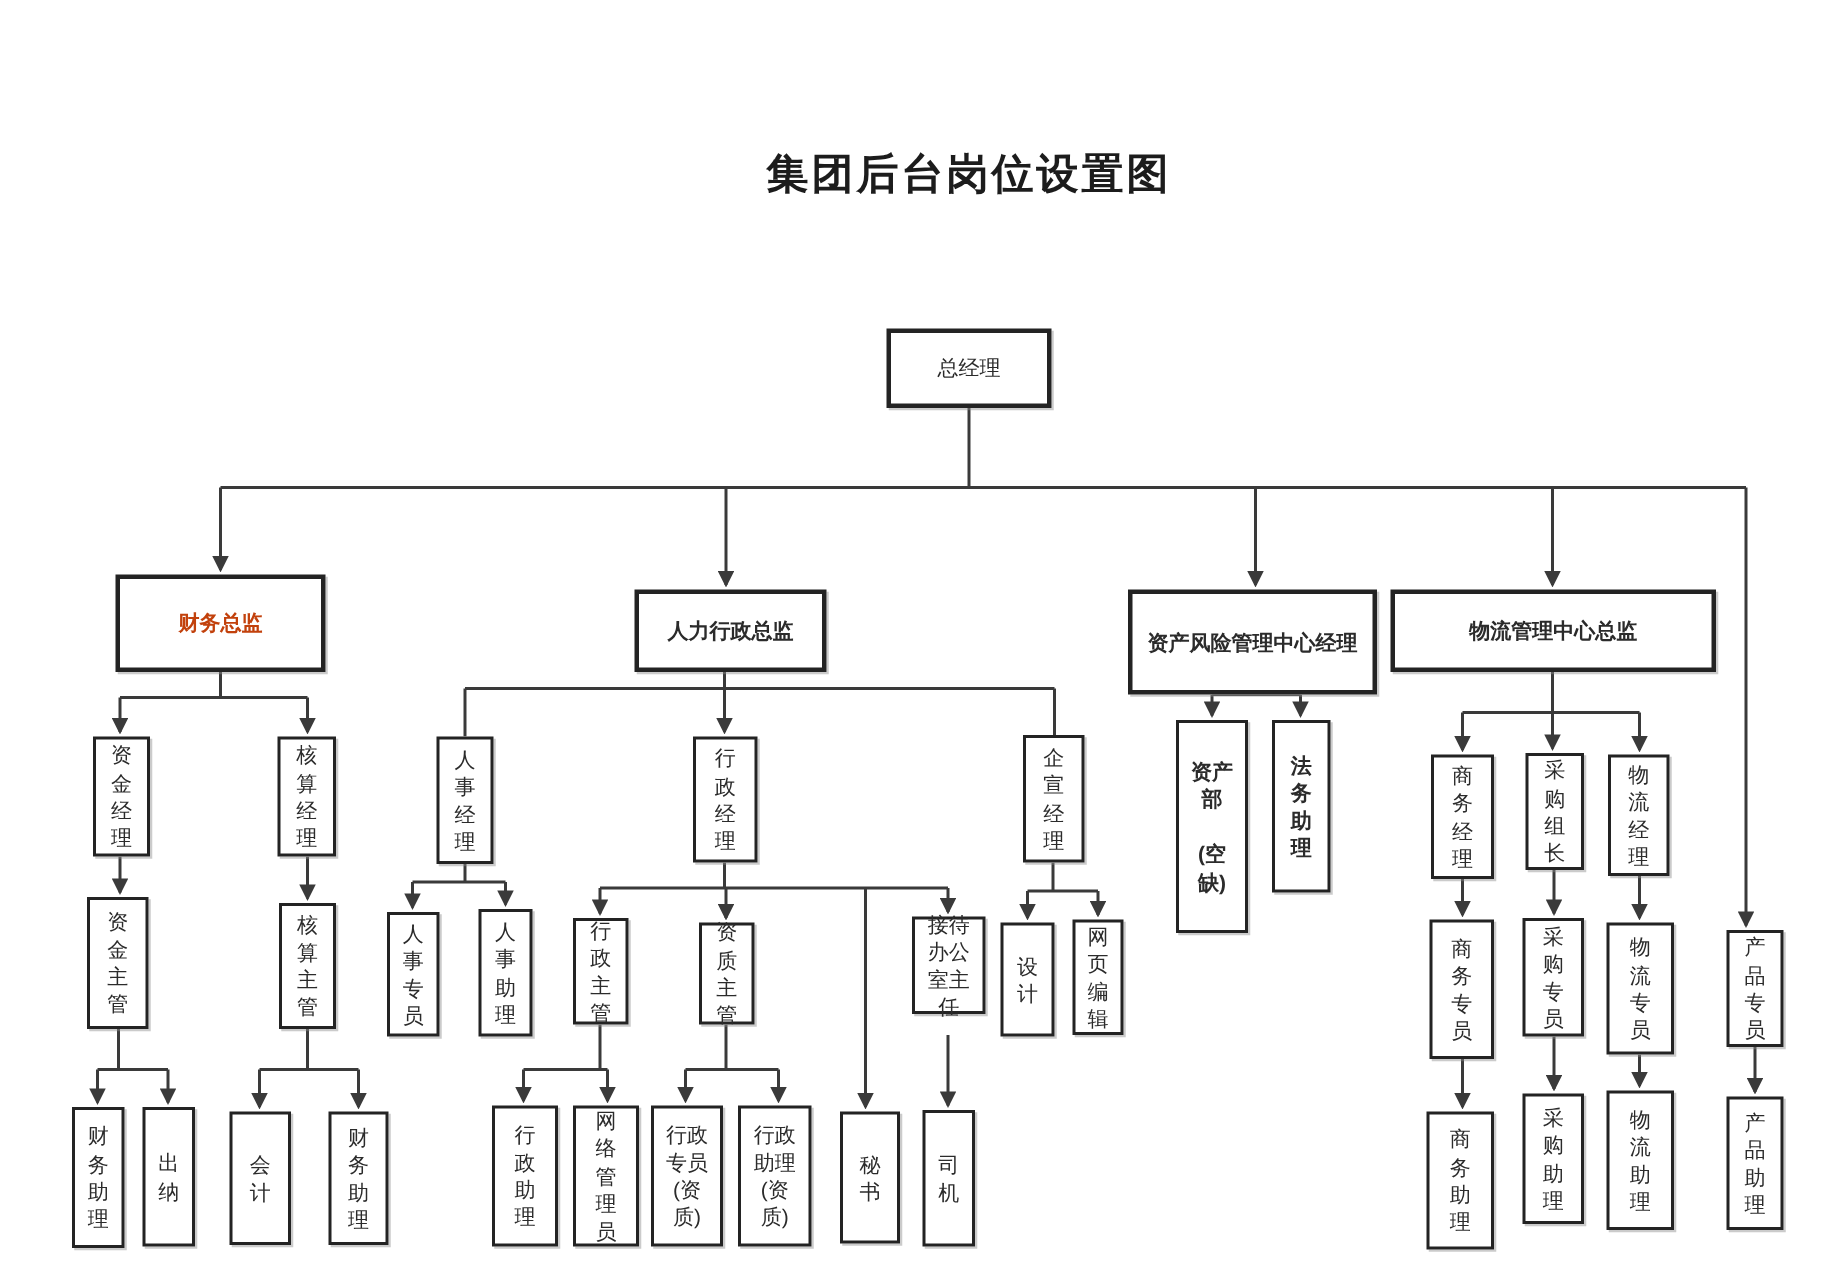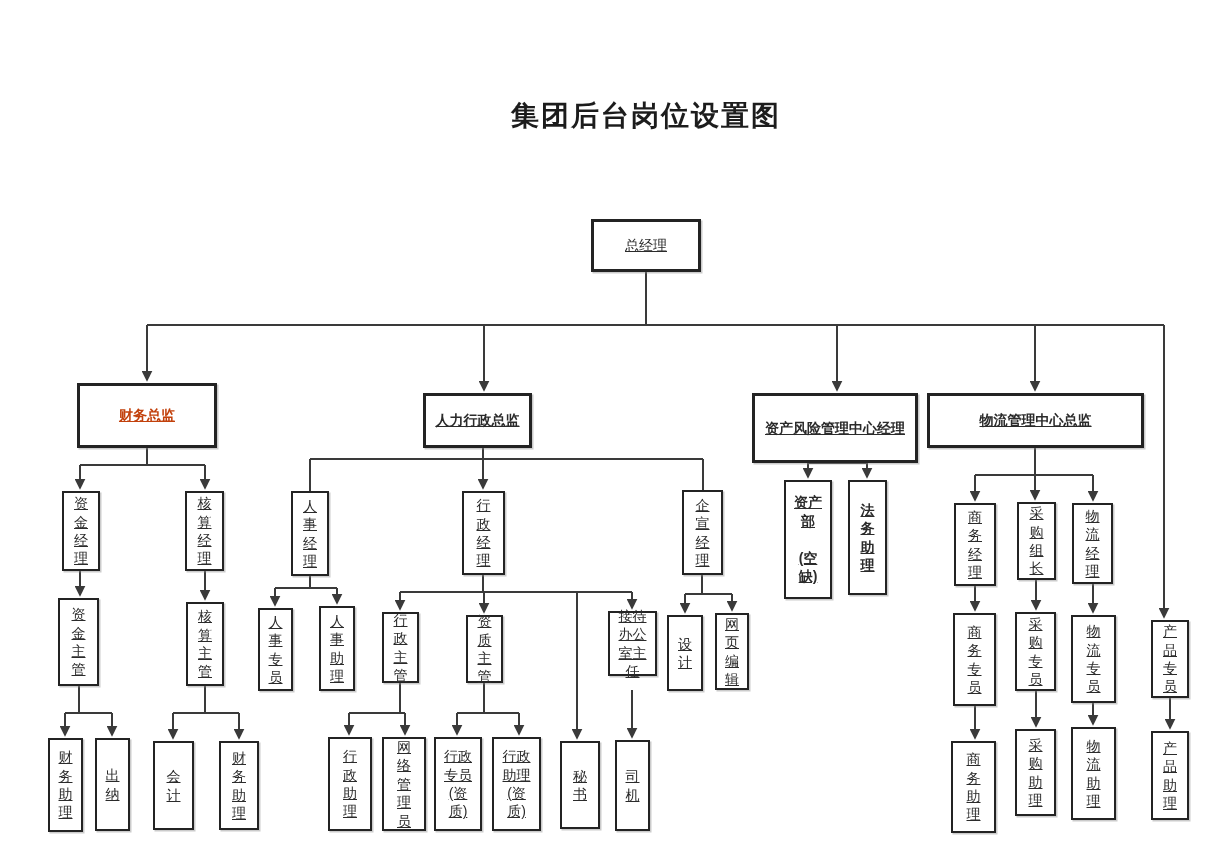--- a/index.html
+++ b/index.html
@@ -40,21 +40,20 @@
     border: 2px solid #232323;
     box-shadow: 1.5px 1.5px 0 rgba(140,140,140,0.45);
     display: flex;
     align-items: center;
     justify-content: center;
     text-align: center;
     white-space: pre-line;
     color: #2b2b2b;
     font-size: 14px;
     line-height: 1.32;
-    text-decoration: underline;
   }
   .node.root {
     border-width: 3px;
     font-weight: normal;
   }
   .node.dept {
     border-width: 3px;
     font-weight: bold;
     line-height: 1.2;
   }
@@ -138,21 +137,21 @@
       <polyline points="1036,557 1036,586" fill="none" stroke="#3a3a3a" stroke-width="2" marker-end="url(#arrowhead)"></polyline>
       <polyline points="1093,561 1093,589" fill="none" stroke="#3a3a3a" stroke-width="2" marker-end="url(#arrowhead)"></polyline>
       <polyline points="975,683 975,715" fill="none" stroke="#3a3a3a" stroke-width="2" marker-end="url(#arrowhead)"></polyline>
       <polyline points="1036,668 1036,703" fill="none" stroke="#3a3a3a" stroke-width="2" marker-end="url(#arrowhead)"></polyline>
       <polyline points="1093,680 1093,701" fill="none" stroke="#3a3a3a" stroke-width="2" marker-end="url(#arrowhead)"></polyline>
       <polyline points="1170,675 1170,705" fill="none" stroke="#3a3a3a" stroke-width="2" marker-end="url(#arrowhead)"></polyline>
     </svg>
   <div id="nodes-layer">
       <div class="node root" style="left: 591px; top: 196px; width: 110px; height: 53px; border-color: rgb(35, 35, 35); color: rgb(43, 43, 43);">总经理</div>
       <div class="node dept" style="left: 77px; top: 360px; width: 140px; height: 65px; border-color: rgb(35, 35, 35); color: #c2410c;">财务总监</div>
-      <div class="node dept" style="left: 423px; top: 370px; width: 109px; height: 55px; border-color: rgb(35, 35, 35); color: rgb(43, 43, 43);">人力行政总监</div>
+      <div class="node dept" style="left: 423px; top: 370px; width: 128px; height: 55px; border-color: rgb(35, 35, 35); color: rgb(43, 43, 43);">人力行政总监</div>
       <div class="node dept" style="left: 752px; top: 370px; width: 166px; height: 70px; border-color: rgb(35, 35, 35); color: rgb(43, 43, 43);">资产风险管理中心经理</div>
       <div class="node dept" style="left: 927px; top: 370px; width: 217px; height: 55px; border-color: rgb(35, 35, 35); color: rgb(43, 43, 43);">物流管理中心总监</div>
       <div class="node cell" style="left: 62px; top: 468px; width: 38px; height: 80px; border-color: rgb(35, 35, 35); color: rgb(43, 43, 43);">资
 金
 经
 理</div>
       <div class="node cell" style="left: 185px; top: 468px; width: 39px; height: 80px; border-color: rgb(35, 35, 35); color: rgb(43, 43, 43);">核
 算
 经
 理</div>
@@ -161,21 +160,21 @@
 经
 理</div>
       <div class="node cell" style="left: 462px; top: 468px; width: 43px; height: 84px; border-color: rgb(35, 35, 35); color: rgb(43, 43, 43);">行
 政
 经
 理</div>
       <div class="node cell" style="left: 682px; top: 467px; width: 41px; height: 85px; border-color: rgb(35, 35, 35); color: rgb(43, 43, 43);">企
 宣
 经
 理</div>
-      <div class="node cell-bold" style="left: 784px; top: 457px; width: 48px; height: 119px; border-color: rgb(35, 35, 35); color: rgb(43, 43, 43);">资产
+      <div class="node cell-bold" style="left: 784px; top: 457px; width: 48px; height: 142px; border-color: rgb(35, 35, 35); color: rgb(43, 43, 43);">资产
 部
 
 (空
 缺)</div>
       <div class="node cell-bold" style="left: 848px; top: 457px; width: 39px; height: 115px; border-color: rgb(35, 35, 35); color: rgb(43, 43, 43);">法
 务
 助
 理</div>
       <div class="node cell" style="left: 954px; top: 480px; width: 42px; height: 83px; border-color: rgb(35, 35, 35); color: rgb(43, 43, 43);">商
 务

